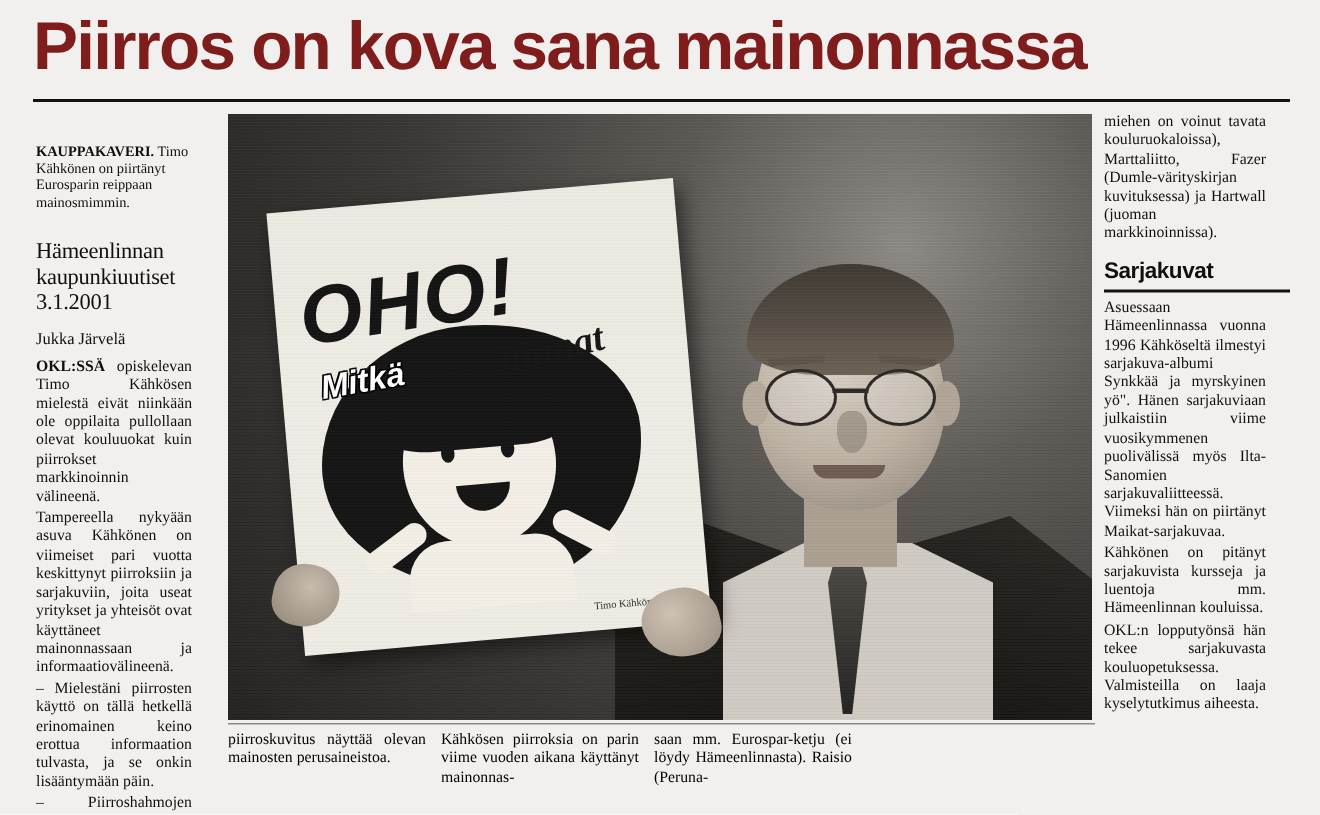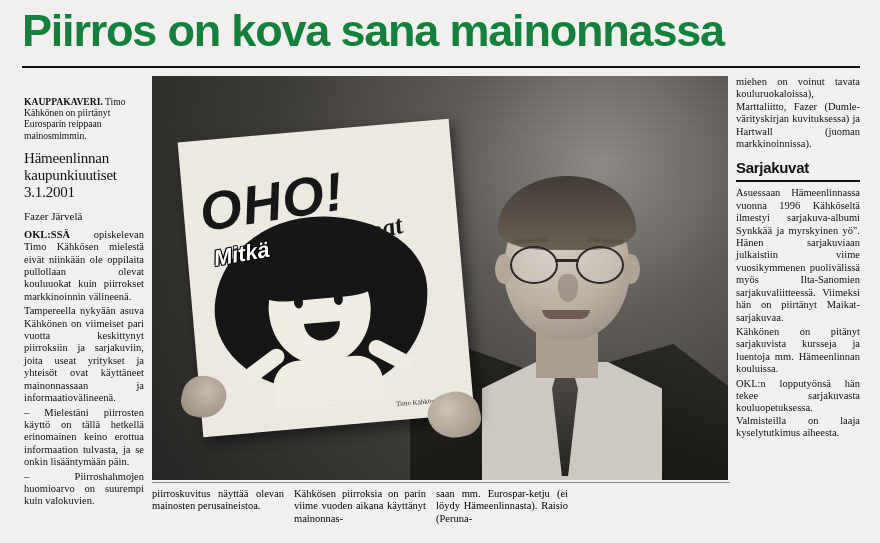--- a/index.html
+++ b/index.html
@@ -20,56 +20,56 @@
   .headline {
     position: absolute;
     left: 22px;
     top: 6px;
     width: 840px;
     font-family: "Liberation Sans", sans-serif;
     font-weight: bold;
     font-size: 45px;
     letter-spacing: -1.2px;
     line-height: 50px;
-    color: #15803d;
+    color: #7f1d1d;
     white-space: nowrap;
   }
   .rule-top {
     position: absolute;
     left: 22px;
     top: 66px;
     width: 838px;
     height: 2px;
     background: #111;
   }
   
   .col {
     position: absolute;
     font-size: 10.5px;
     line-height: 12.4px;
     text-align: justify;
     color: #101010;
   }
-  .col p { margin: 0 0 0 0; text-indent: 0; }
+  .col p { margin: 0 16px 0 0; text-indent: 0; }
   .col p + p { margin-top: 2px; }
 
   
   #col-left { left: 24px; top: 76px; width: 120px; }
   .caption-small {
     font-size: 9.6px;
     line-height: 11.2px;
     text-align: left;
     margin-top: 20px;
   }
   .caption-small b { font-weight: bold; }
   .masthead {
     font-family: "Liberation Serif", serif;
     font-size: 15px;
     line-height: 17px;
-    margin-top: 9px;
+    margin-top: 19px;
     letter-spacing: -0.2px;
   }
   .byline {
     font-size: 11px;
     line-height: 13px;
     margin-top: 9px;
     margin-bottom: 6px;
   }
   .lead-start {
     font-weight: bold;
@@ -334,21 +334,21 @@
   <div class="headline">Piirros on kova sana mainonnassa</div>
   <div class="rule-top"></div>
 
   <div class="col" id="col-left">
     <div class="caption-small">
       <b>KAUPPAKAVERI.</b>
       <span> Timo Kähkönen on piirtänyt Eurosparin reippaan mainosmimmin.</span>
     </div>
 
     <div class="masthead">Hämeenlinnan kaupunkiuutiset 3.1.2001</div>
-    <div class="byline">Fazer Järvelä</div>
+    <div class="byline">Jukka Järvelä</div>
 
     <p><span class="lead-start">OKL:SSÄ</span> <span>opiskelevan Timo Kähkösen mielestä eivät niinkään ole oppilaita pullollaan olevat kouluuokat kuin piirrokset markkinoinnin välineenä.</span></p>
     <p>Tampereella nykyään asuva Kähkönen on viimeiset pari vuotta keskittynyt piirroksiin ja sarjakuviin, joita useat yritykset ja yhteisöt ovat käyttäneet mainonnassaan ja informaatiovälineenä.</p>
     <p>– Mielestäni piirrosten käyttö on tällä hetkellä erinomainen keino erottua informaation tulvasta, ja se onkin lisääntymään päin.</p>
     <p>– Piirroshahmojen huomioarvo on suurempi kuin valokuvien.</p>
   </div>
 
   <div id="photo">
     <div class="photo-bg"></div>
 

